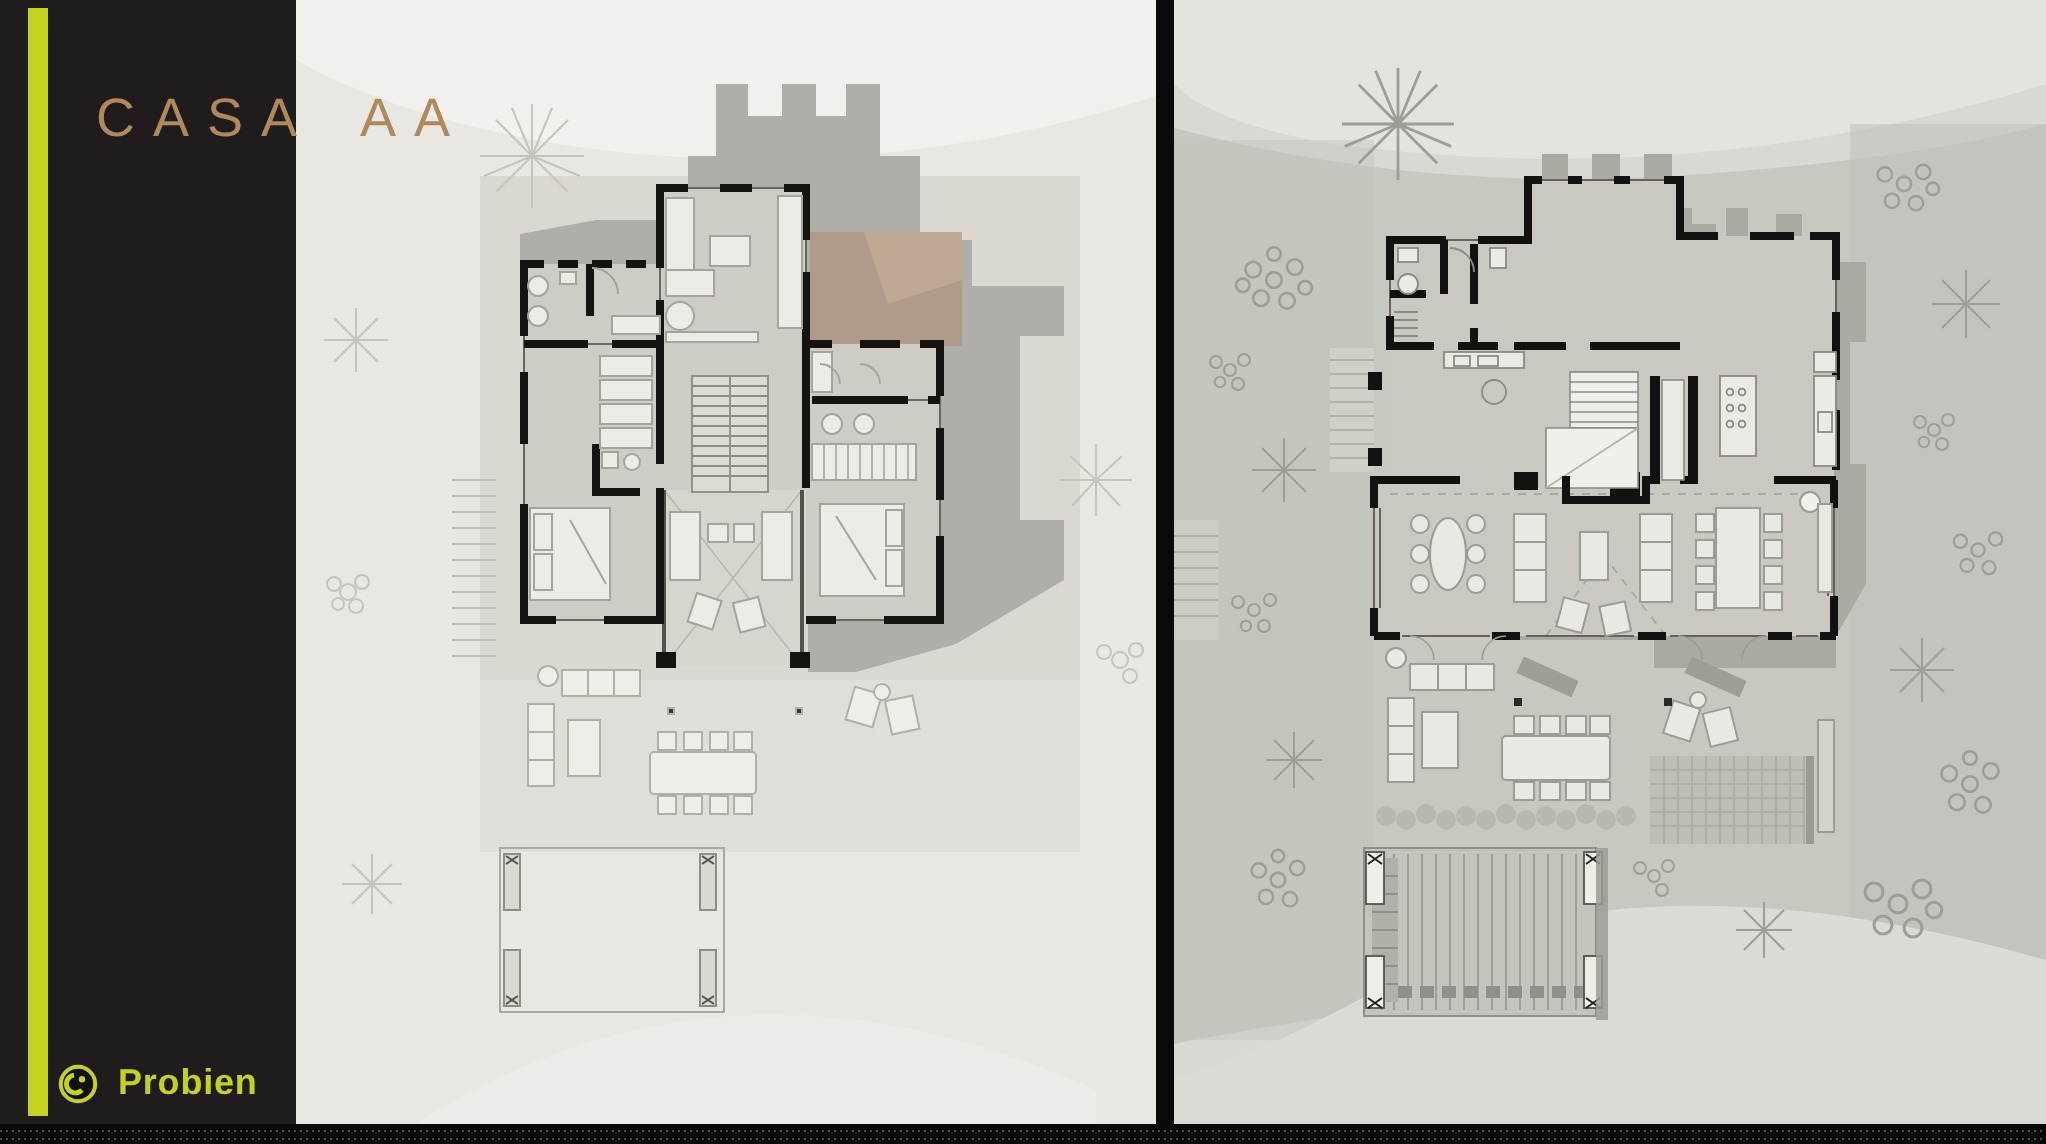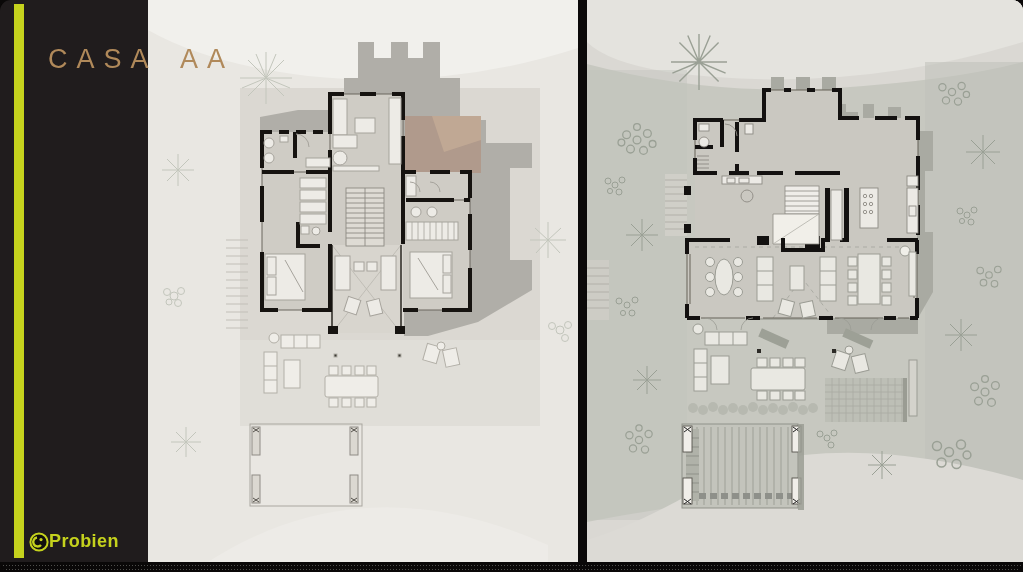--- a/index.html
+++ b/index.html
@@ -1,18 +1,18 @@
 <!DOCTYPE html>
 <html><head>
 <meta charset="utf-8">
 <style>
   html,body{margin:0;padding:0;background:#0a0808;}
   .slide{
     position:relative;width:1023px;height:572px;overflow:hidden;
-    background:#0a0808;font-family:"Liberation Sans",sans-serif;border-radius:11px;
+    background:#0a0808;font-family:"Liberation Sans",sans-serif;
   }
   .left-panel{
     position:absolute;left:0;top:0;width:148px;height:562px;
     background:#201c1d;
   }
   .accent-stripe{
     position:absolute;left:14px;top:4px;width:10px;height:554px;
     background:#c5d21d;
   }
   .title{
@@ -22,21 +22,21 @@
   }
   .plan{position:absolute;top:0;height:562px;}
   .plan-left{left:148px;width:430px;background:#e9e7e2;}
   .plan-right{left:587px;width:436px;background:#dad8d3;}
   .divider{position:absolute;left:578px;top:0;width:9px;height:562px;background:#0b0909;}
   .bottom-strip{position:absolute;left:0;top:562px;width:1023px;height:10px;background:#0a0808;}
   .dotrow{position:absolute;left:0;width:100%;height:1px;
     background:repeating-linear-gradient(90deg,#4e4e4b 0 1px,transparent 1px 3px);}
   .dotrow.r1{top:3px;} .dotrow.r2{top:7px;}
   .brand{
-    position:absolute;left:29px;top:531px;display:flex;align-items:center;gap:0;z-index:6;
+    position:absolute;left:29px;top:531px;display:flex;align-items:center;gap:10px;z-index:6;
   }
   .brand-name{color:#c5d21d;font-weight:bold;font-size:18px;letter-spacing:.4px;}
   svg{display:block;}
 </style>
 </head>
 <body>
 
 <div class="slide">
 
   <div class="left-panel">

